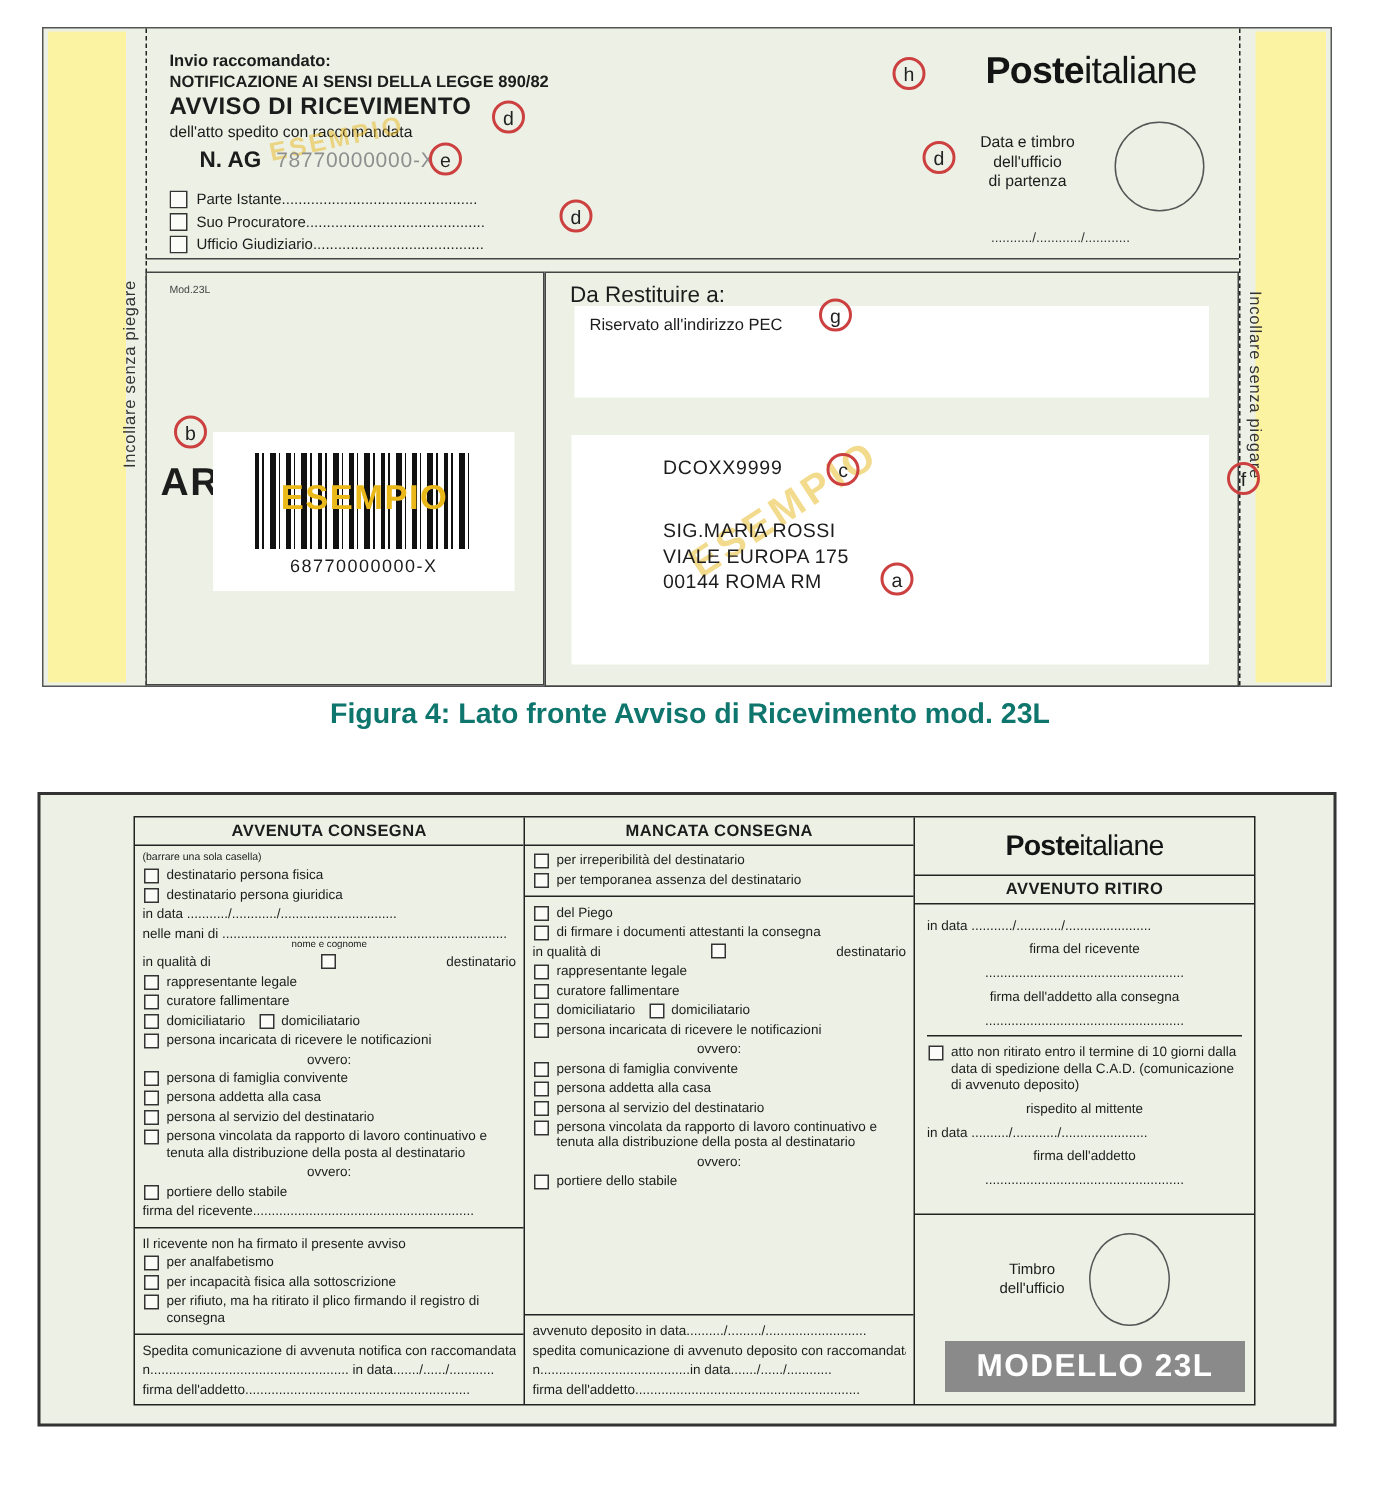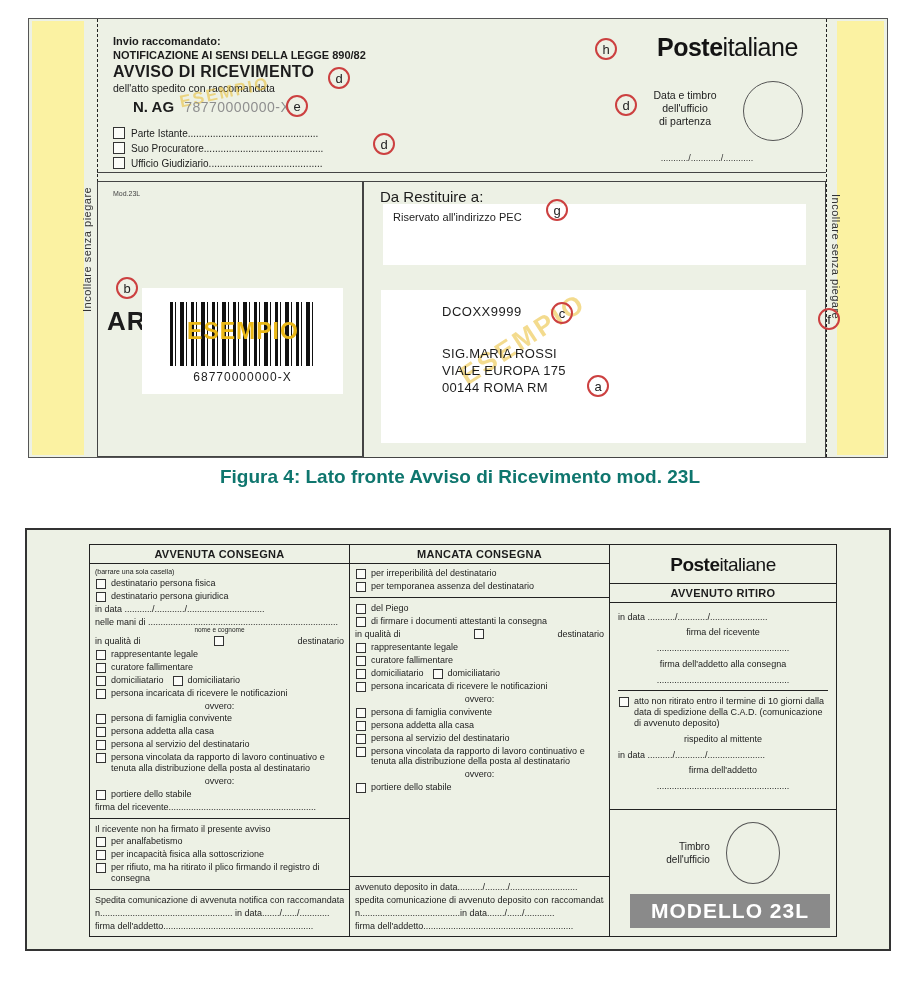--- a/index.html
+++ b/index.html
@@ -104,21 +104,21 @@
   .t-note{font-size:7px;white-space:nowrap;overflow:hidden;}
   .t-line,.t-linesub{white-space:nowrap;overflow:hidden;}
   .sub{font-size:6.5px;text-align:center;margin-top:-2px;}
   .t-sep{border-top:1px solid #222;margin:4px -5px;height:0;}
   .push{margin-top:auto;}
   .c3 .logo{padding:9px 0 7px;text-align:center;font-size:19px;border-bottom:1px solid #222;color:#141414;}
   .c3 .rows{padding:6px 8px;}
   .c3 .frow{margin:2.5px 0;}
   .stamp{border-top:1px solid #222;display:flex;align-items:center;justify-content:center;
          gap:16px;padding:12px 4px 4px;margin-top:auto;}
-  .stlabel{font-size:10px;text-align:right;white-space:pre-line;line-height:1.3;}
+  .stlabel{font-size:10px;text-align:center;white-space:pre-line;line-height:1.3;}
   .stcircle{width:52px;height:60px;border:1px solid #555;border-radius:50%;}
   .badge{margin:6px 6px 8px 20px;background:#8a8a8a;color:#fff;font-weight:bold;
          font-size:21px;text-align:center;padding:5px 2px;letter-spacing:1px;}
 </style>
 </head>
 <body>
 
 <div class="page">
 
   <div class="front">

